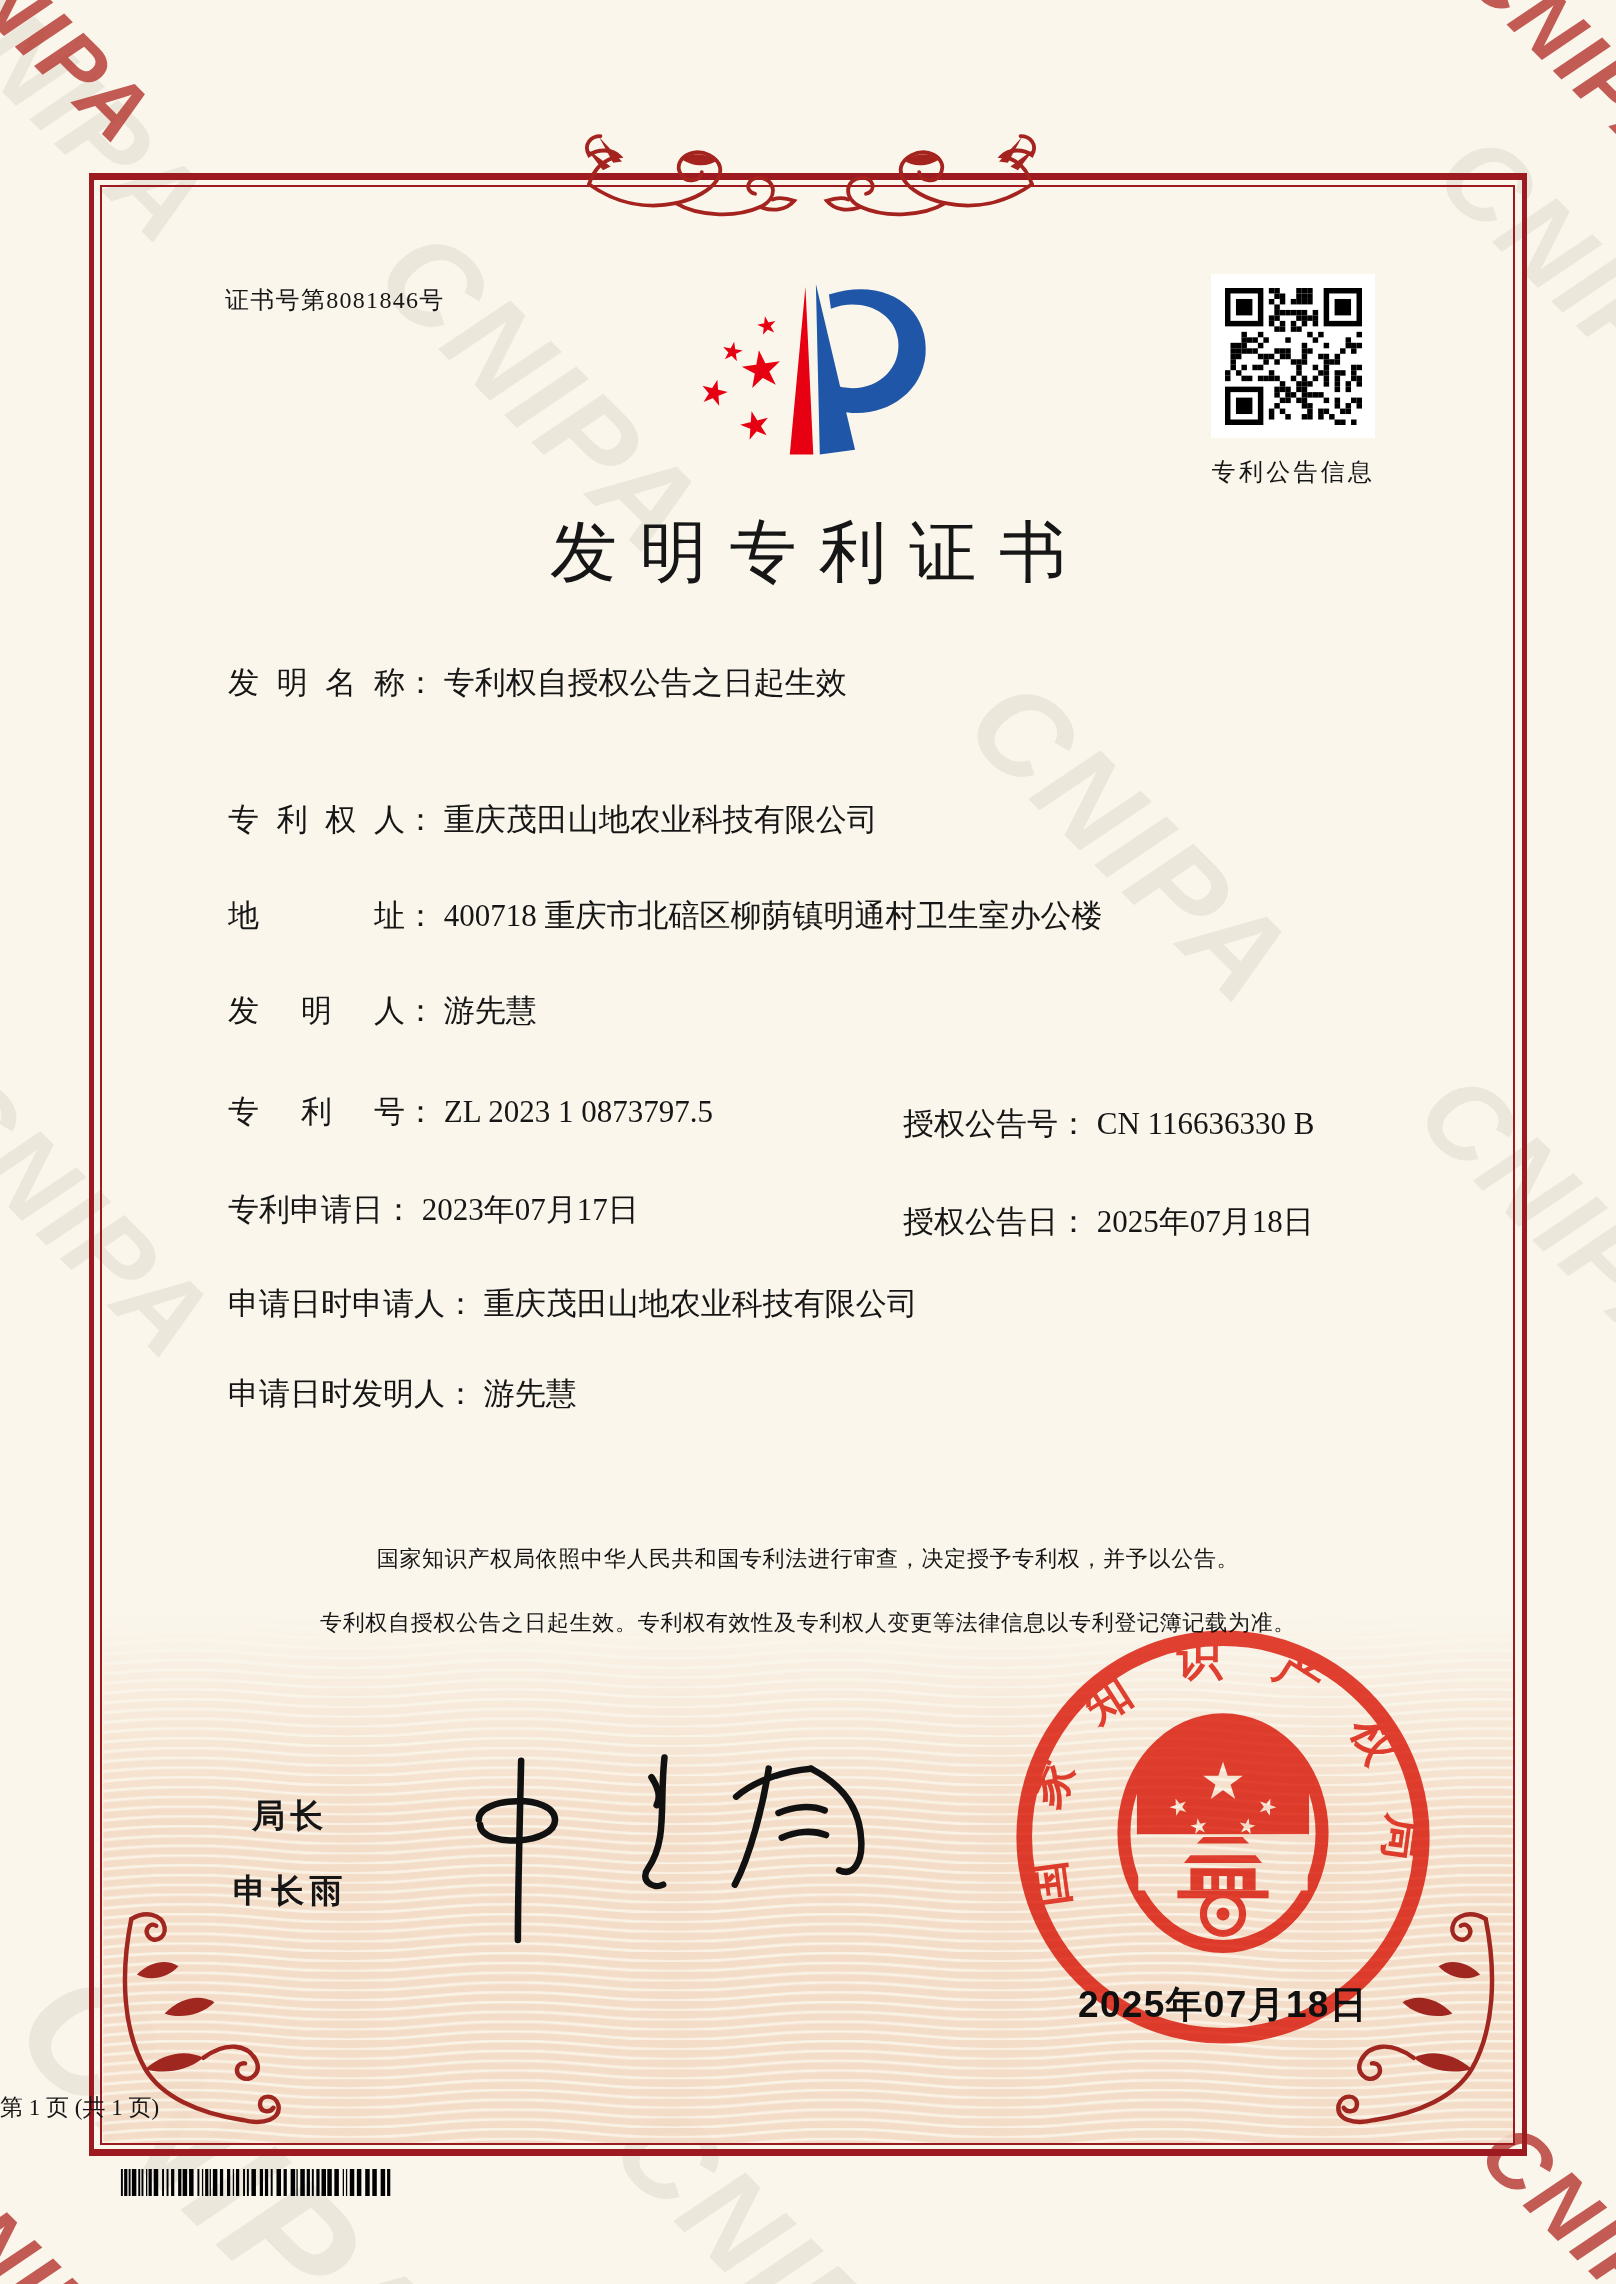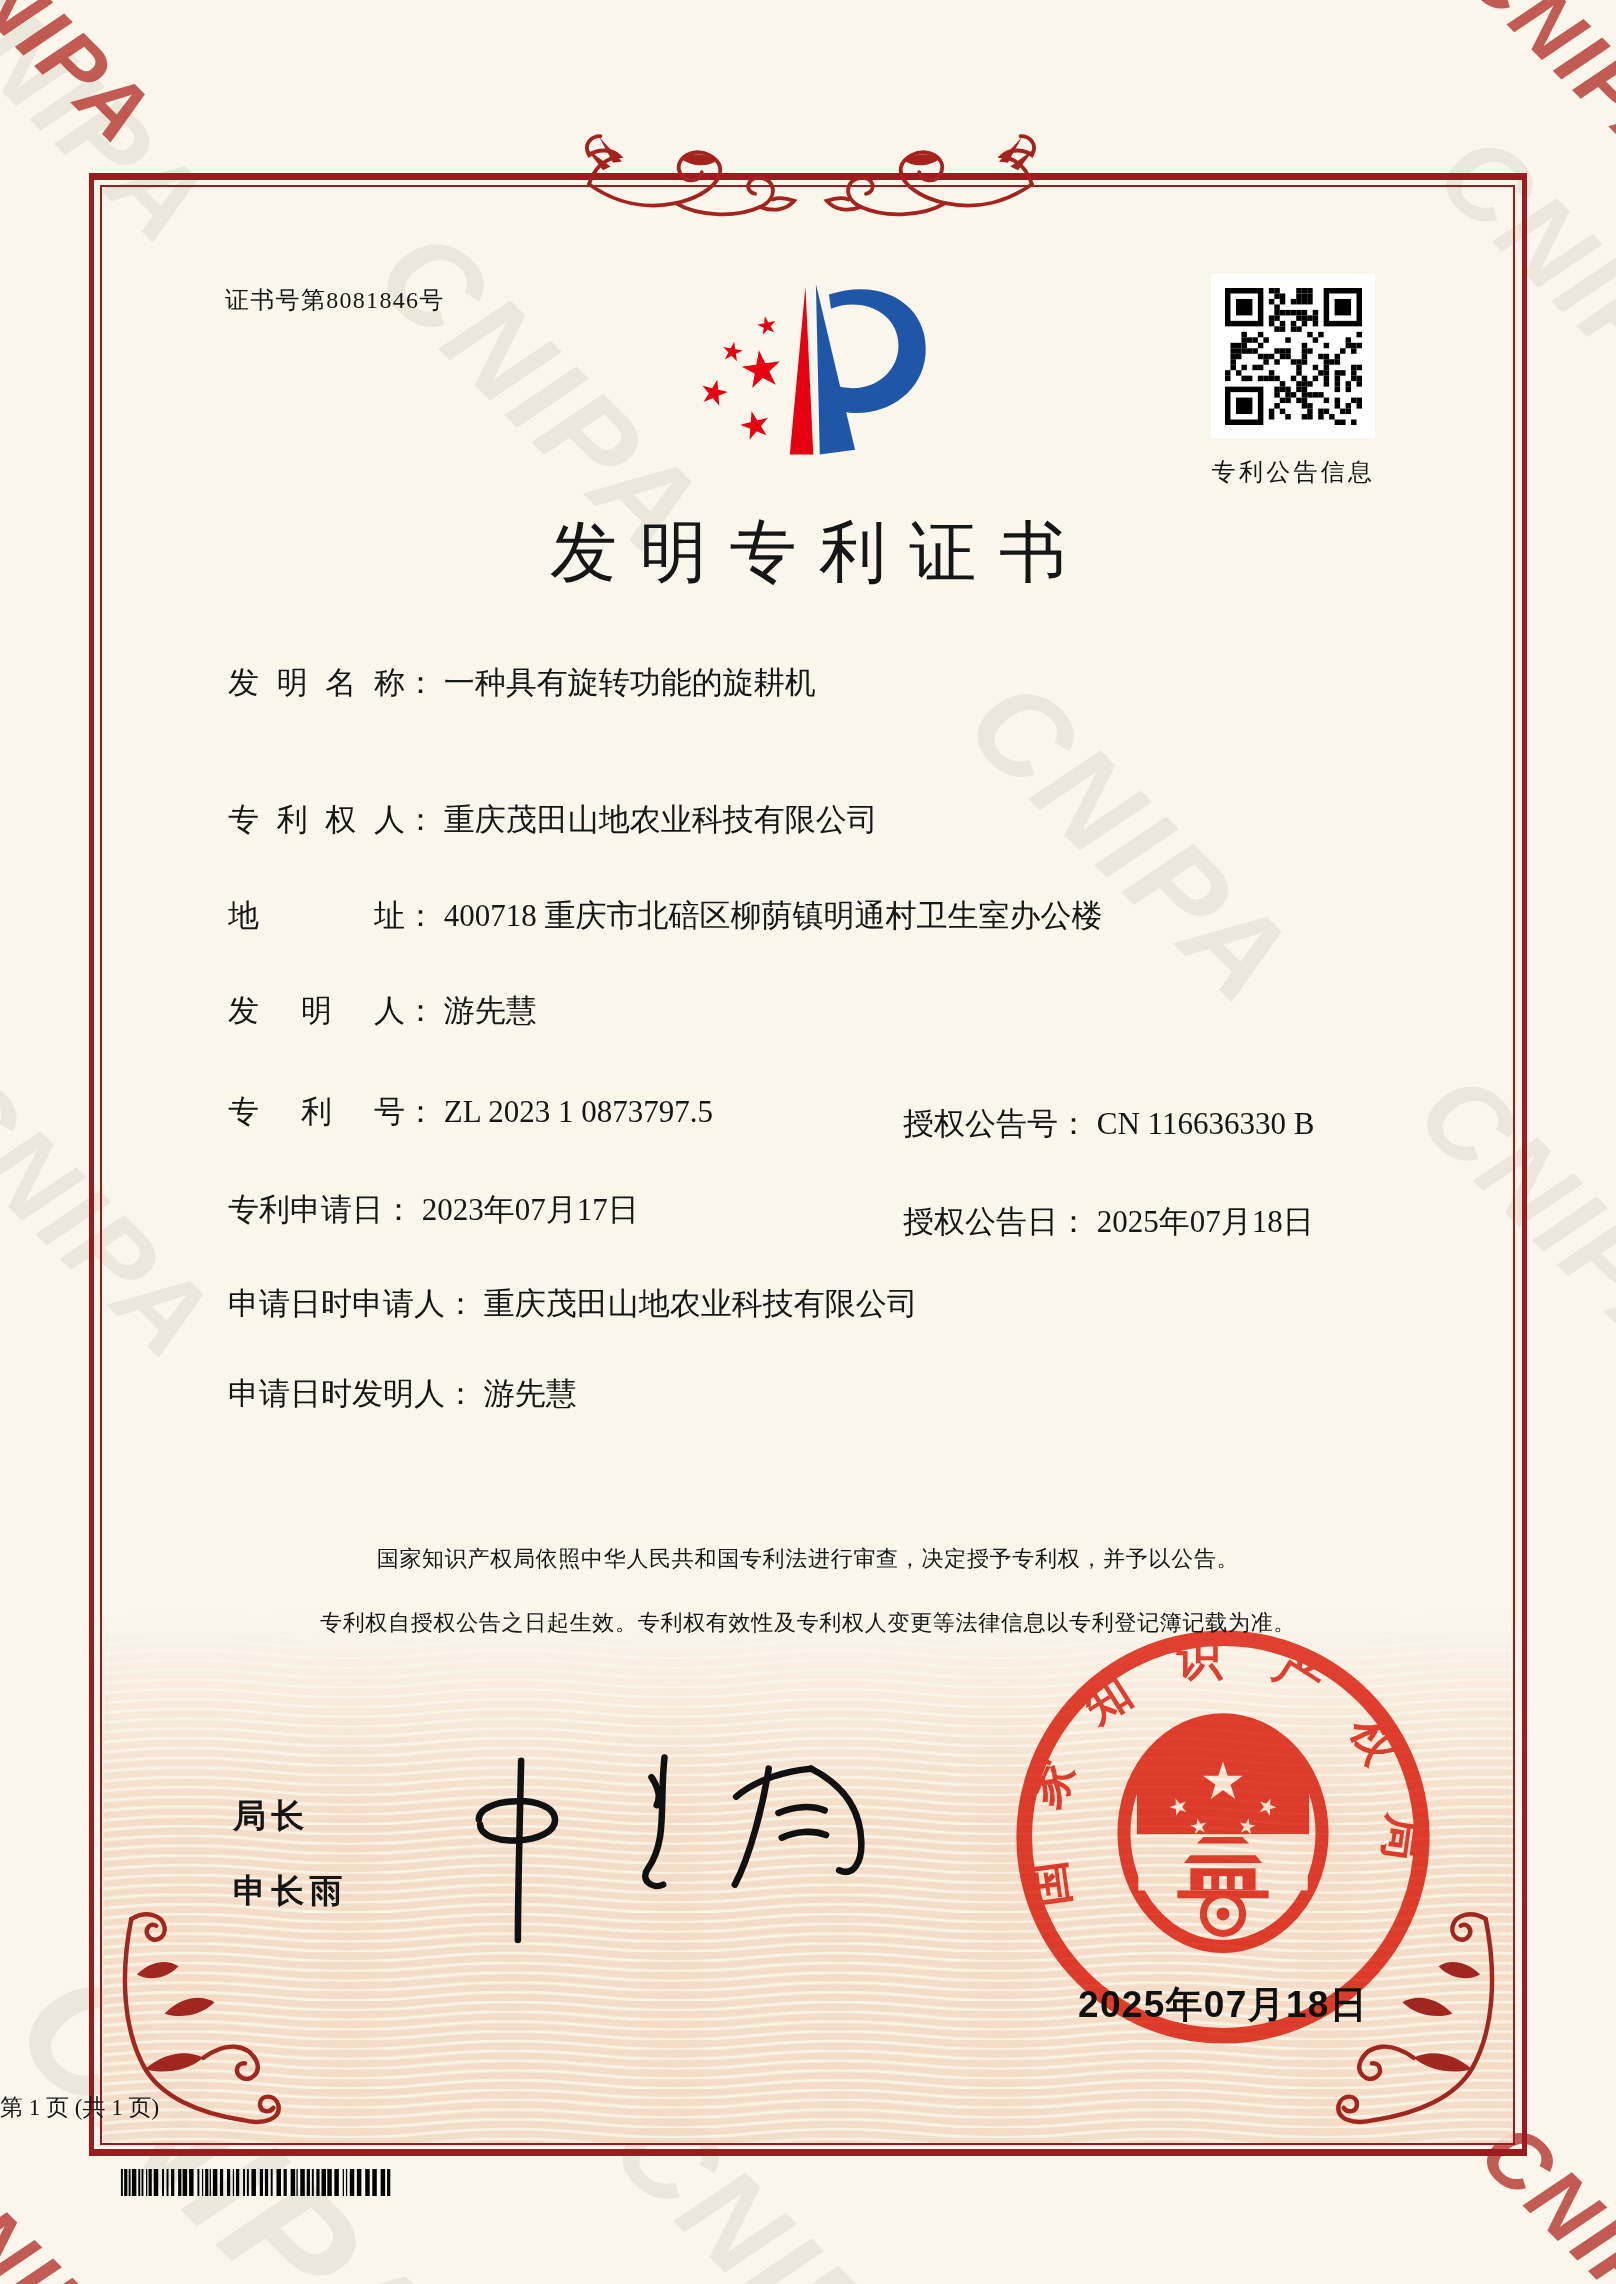--- a/index.html
+++ b/index.html
@@ -357,21 +357,21 @@
         <rect x="0" y="151.20000000000002" width="58.800000000000004" height="58.800000000000004" fill="#000"></rect>
         <rect x="8.4" y="159.6" width="42" height="42" fill="#fff"></rect>
         <rect x="16.8" y="168" width="25.200000000000003" height="25.200000000000003" fill="#000"></rect>
       </svg>
   </div>
   <div class="qr-caption">专利公告信息</div>
 
   <div class="title">发明专利证书</div>
 
   <div class="row" style="top:662px;">
-    <span class="lbl-j">发明名称</span><span>：</span><span class="val">一种具有旋转功能的旋耕机</span>
+    <span class="lbl-j">发明名称</span><span>：</span><span class="val">专利权自授权公告之日起生效</span>
   </div>
   <div class="row" style="top:799px;">
     <span class="lbl-j">专利权人</span><span>：</span><span class="val">重庆茂田山地农业科技有限公司</span>
   </div>
   <div class="row" style="top:895px;">
     <span class="lbl-j">地址</span><span>：</span><span class="val">400718 重庆市北碚区柳荫镇明通村卫生室办公楼</span>
   </div>
   <div class="row" style="top:990px;">
     <span class="lbl-j">发明人</span><span>：</span><span class="val">游先慧</span>
   </div>
@@ -390,21 +390,21 @@
   <div class="row" style="top:1283px;">
     <span class="lbl-n">申请日时申请人</span><span>：</span><span class="val">重庆茂田山地农业科技有限公司</span>
   </div>
   <div class="row" style="top:1373px;font-family:Liberation Serif, serif;">
     <span class="lbl-n">申请日时发明人</span><span>：</span><span class="val">游先慧</span>
   </div>
 
   <div class="stmt" style="top:1544px;">国家知识产权局依照中华人民共和国专利法进行审查，决定授予专利权，并予以公告。</div>
   <div class="stmt" style="top:1608px;">专利权自授权公告之日起生效。专利权有效性及专利权人变更等法律信息以专利登记簿记载为准。</div>
 
-  <div class="signer" style="top:1794px;">局长</div>
+  <div class="signer" style="top:1794px;margin-left:19px;">局长</div>
   <div class="signer" style="top:1869px;">申长雨</div>
 
   <svg class="abs" style="left:456px;top:1728px;" width="443" height="222" viewBox="0 0 680 340">
     <g stroke="#111" stroke-width="10" fill="none" stroke-linecap="round" stroke-linejoin="round">
       <path d="M100,50 C98,140 95,250 95,325"></path>
       <path d="M35,140 C35,105 150,100 152,140 C154,178 40,185 37,148"></path>
       <path d="M300,75 C310,90 315,105 308,118"></path>
       <path d="M320,45 C312,120 325,170 295,215 C282,232 300,248 318,240"></path>
       <path d="M430,105 C460,80 505,65 545,62"></path>
       <path d="M480,62 C472,115 452,195 428,240"></path>

